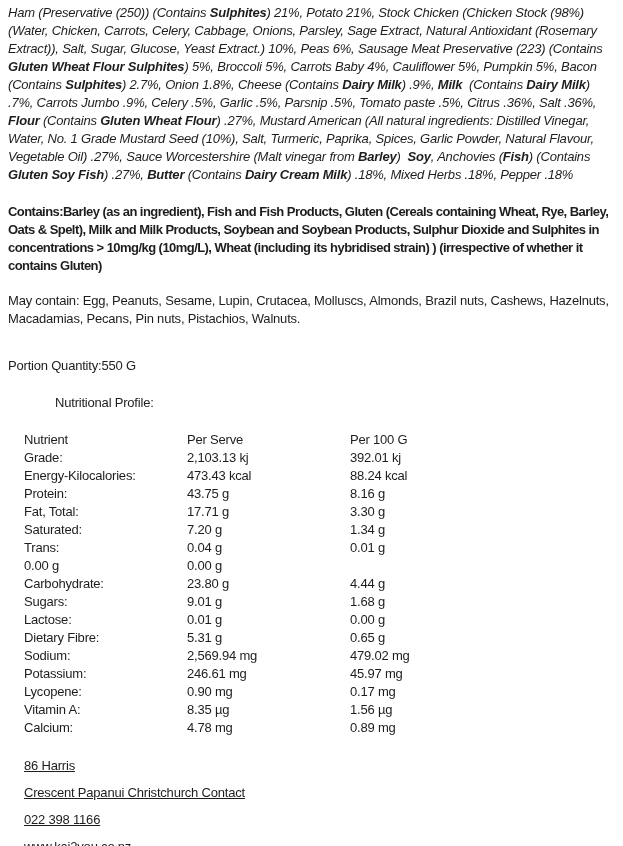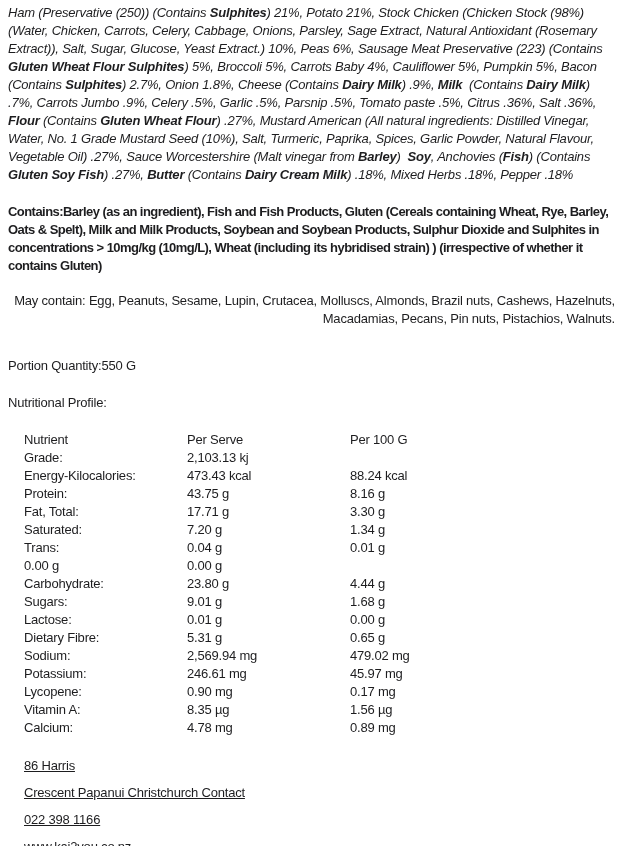--- a/index.html
+++ b/index.html
@@ -21,23 +21,23 @@
     width: 623px;
   }
   p { margin: 0; }
   .rich { white-space: pre-wrap; }
   .ingredients { margin-bottom: 19px; font-style: italic; }
   .contains {
     font-weight: bold;
     letter-spacing: -0.55px;
     margin-bottom: 17px;
   }
-  .may-contain { margin-bottom: 29px; text-align: right; }
+  .may-contain { margin-bottom: 29px; }
   .portion { margin-bottom: 19px; margin-top: 24px; }
-  .profile-label { margin-bottom: 19px; }
+  .profile-label { margin-bottom: 19px; margin-left: 47px; }
   .ntable {
     padding-left: 10px;
     margin-bottom: 20px;
   }
   .nrow { display: flex; height: 18px; margin-left: 6px; }
   .ncell1 { width: 163px; flex: 0 0 163px; }
   .ncell2 { width: 163px; flex: 0 0 163px; }
   .ncell3 { flex: 1; }
   .footer p { margin: 0 0 9px 16px; text-decoration: underline; }
   b { font-weight: bold; }
@@ -60,20 +60,21 @@
   <div class="ntable">
     <div class="nrow">
       <div class="ncell1">Nutrient</div>
       <div class="ncell2">Per Serve</div>
       <div class="ncell3">Per 100 G</div>
     </div>
     <div id="nutrition-table-body">
         <div class="nrow">
           <div class="ncell1">Grade:</div>
           <div class="ncell2">2,103.13 kj</div>
+          <div class="ncell3">392.01 kj</div>
         </div>
         <div class="nrow">
           <div class="ncell1">Energy-Kilocalories:</div>
           <div class="ncell2">473.43 kcal</div>
           <div class="ncell3">88.24 kcal</div>
         </div>
         <div class="nrow">
           <div class="ncell1">Protein:</div>
           <div class="ncell2">43.75 g</div>
           <div class="ncell3">8.16 g</div>

